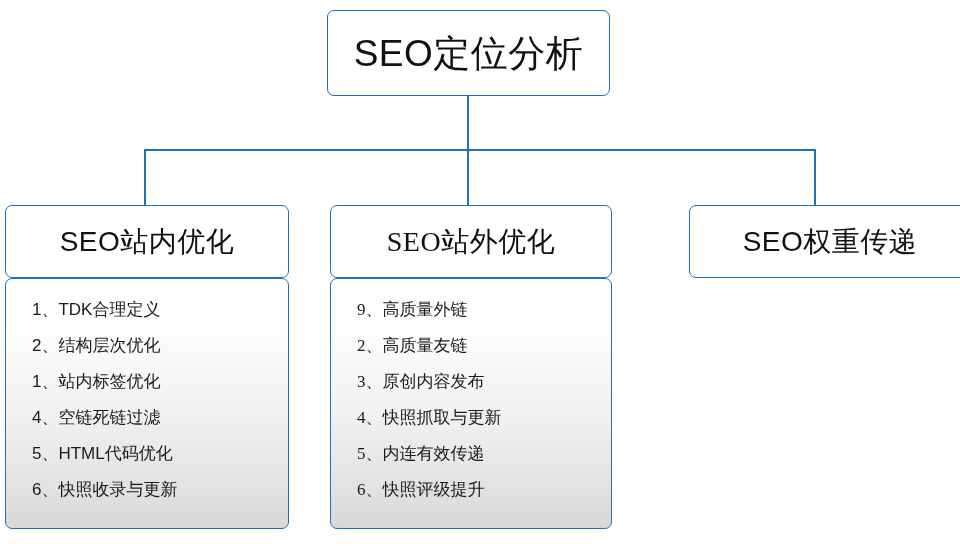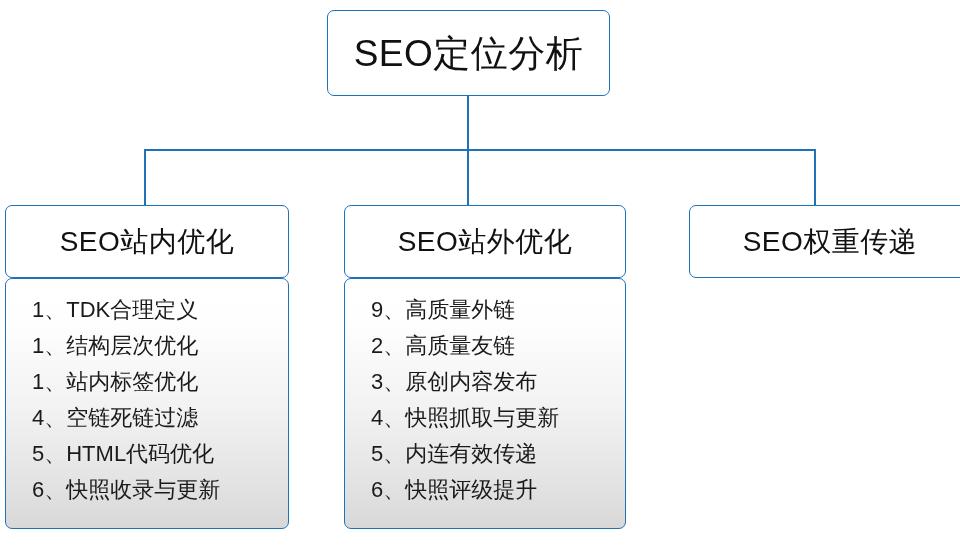--- a/index.html
+++ b/index.html
@@ -77,21 +77,21 @@
     letter-spacing: 0.5px;
     line-height: 1;
   }
 
   
   .column {
     position: absolute;
     top: 205px;
   }
   #column-0 { left: 5px;   width: 284px; }
-  #column-1 { left: 344px; width: 282px; }
+  #column-1 { left: 330px; width: 282px; font-family: Liberation Serif, serif; }
   #column-2 { left: 689px; width: 282px; }
 
   .col-header {
     box-sizing: border-box;
     width: 100%;
     height: 73px;
     border: 1.5px solid #1f72b8;
     border-radius: 7px;
     background: #ffffff;
     display: flex;
@@ -113,21 +113,21 @@
     height: 251px;
     margin-top: 0px;
     border: 1.5px solid #1f72b8;
     border-radius: 7px;
     background: linear-gradient(to bottom, #ffffff 0%, #fefefe 18%, #f2f2f2 52%, #e4e4e4 80%, #d8d8d8 100%);
     padding: 13px 0 0 0;
     position: relative;
     z-index: 1;
   }
   .list-item {
-    font-size: 22px;
+    font-size: 17px;
     color: #1a1a1a;
     line-height: 36px;
     height: 36px;
     padding-left: 26px;
     white-space: nowrap;
     letter-spacing: 0px;
   }
   #column-2 .list-item { padding-left: 22px; }
 </style>
 </head>
@@ -144,21 +144,21 @@
   <div class="connector" id="conn-drop-left"></div>
   <div class="connector" id="conn-drop-mid"></div>
   <div class="connector" id="conn-drop-right"></div>
 
   <div class="column" id="column-0">
     <div class="col-header">
       <span class="header-title">SEO站内优化</span>
     </div>
     <div class="col-list">
       <div class="list-item">1、TDK合理定义</div>
-      <div class="list-item">1、结构层次优化</div>
+      <div class="list-item">2、结构层次优化</div>
       <div class="list-item">1、站内标签优化</div>
       <div class="list-item">4、空链死链过滤</div>
       <div class="list-item">5、HTML代码优化</div>
       <div class="list-item">6、快照收录与更新</div>
     </div>
   </div>
 
   <div class="column" id="column-1">
     <div class="col-header">
       <span class="header-title">SEO站外优化</span>

